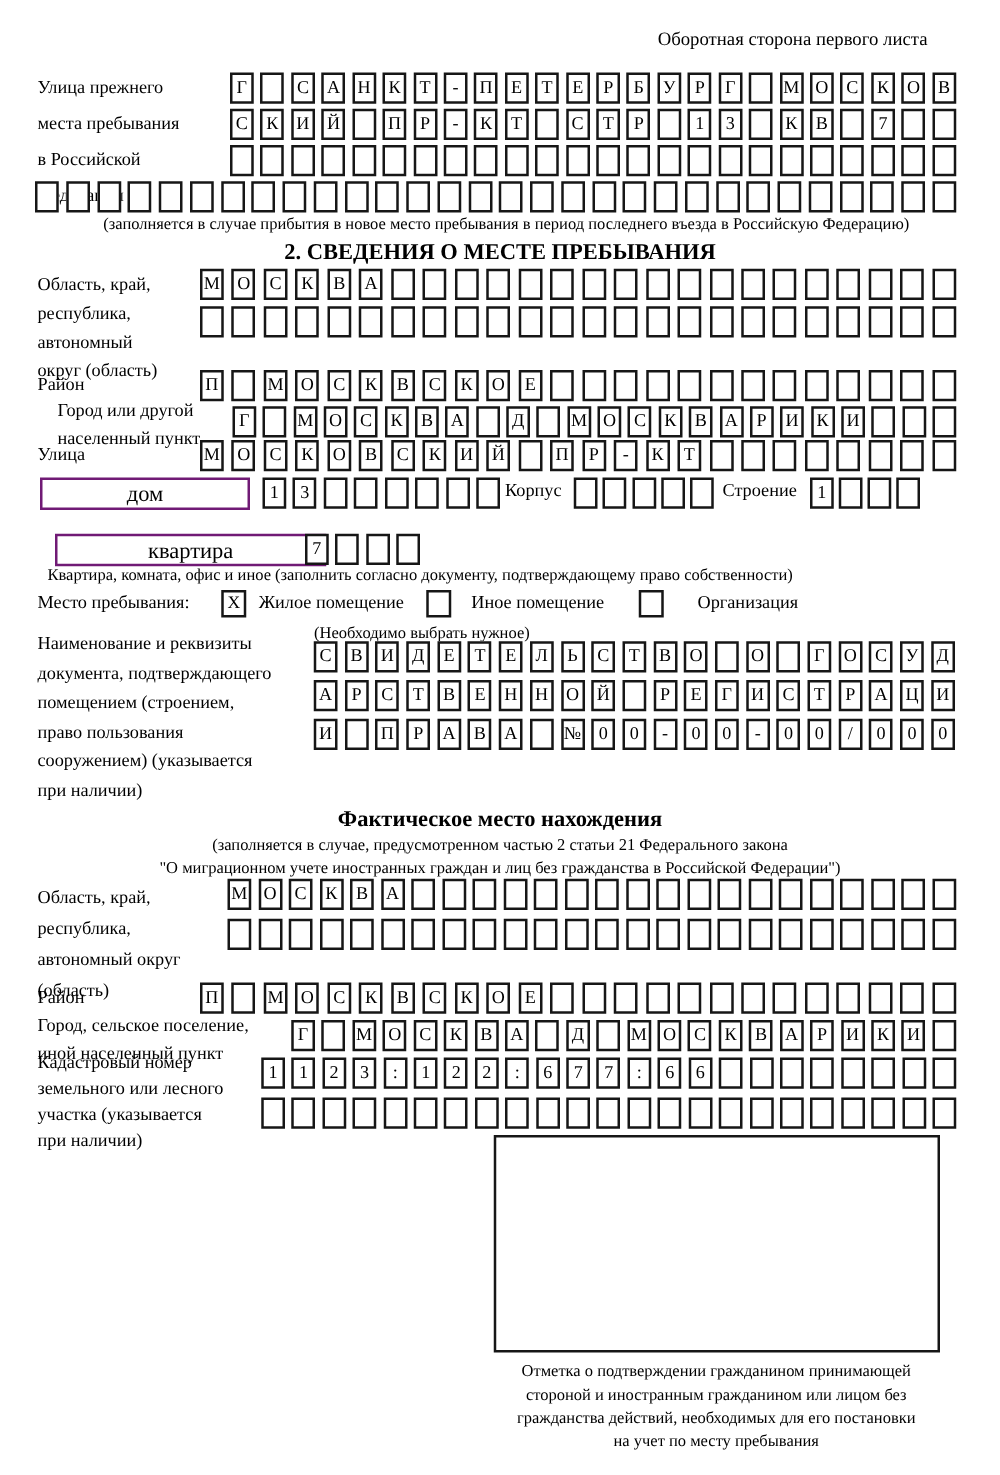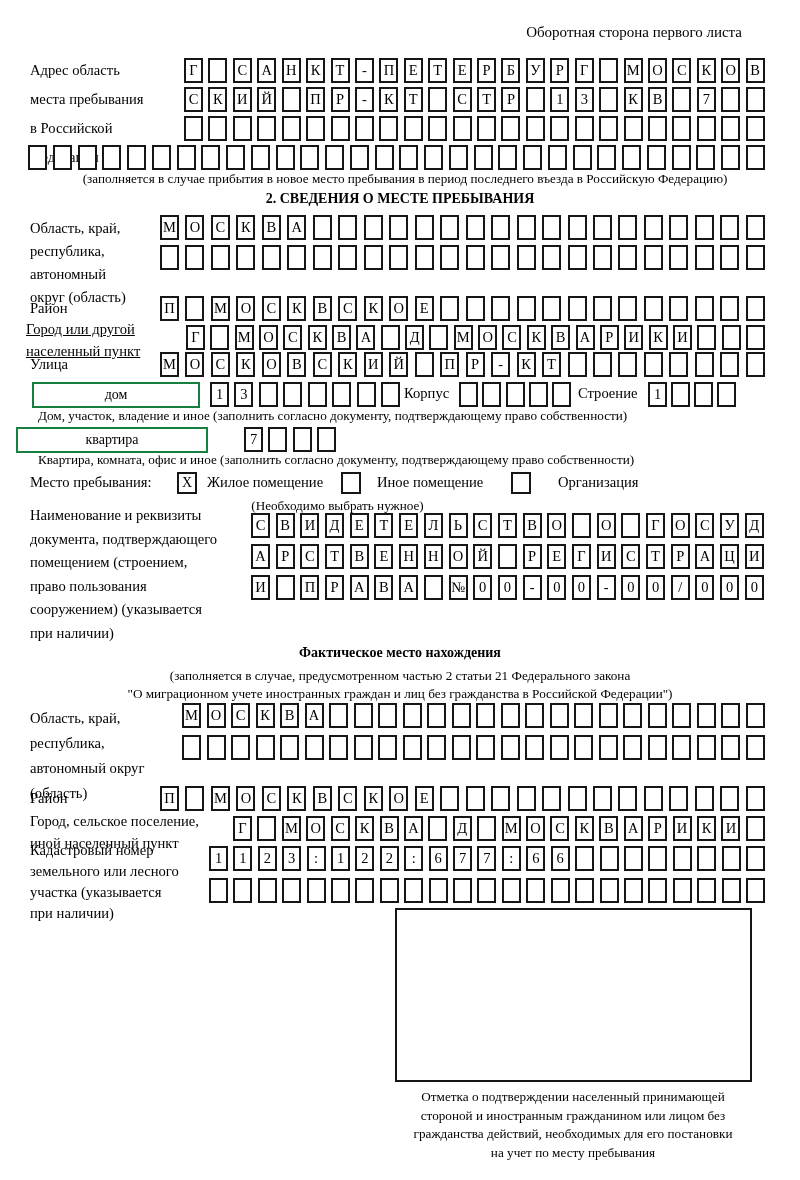--- a/index.html
+++ b/index.html
@@ -5,37 +5,37 @@
   html,body{margin:0;padding:0;background:#fff;}
   .page{position:relative;width:800px;height:1180px;background:#ffffff;
         font-family:"Liberation Serif", "DejaVu Serif", serif;color:#000;overflow:hidden;}
   .abs{position:absolute;}
   .grid{display:flex;justify-content:space-between;}
   .cell{width:19px;height:25px;border:2px solid #161616;box-sizing:border-box;
         display:flex;align-items:center;justify-content:center;
         font-size:14.5px;background:#fff;flex:none;}
   .lbl{font-size:14.6px;}
   .note{font-size:13.2px;}
-  .hdr{font-weight:bold;font-size:14px;text-align:center;width:800px;left:0;}
-  .boxlbl{border:2px solid #15803d;box-sizing:border-box;height:26px;
-          display:flex;align-items:center;justify-content:center;font-size:14px;}
+  .hdr{font-weight:bold;font-size:18px;text-align:center;width:800px;left:0;}
+  .boxlbl{border:2px solid #701a75;box-sizing:border-box;height:26px;
+          display:flex;align-items:center;justify-content:center;font-size:18px;}
   .chk{width:20px;height:22px;border:2px solid #161616;box-sizing:border-box;
        display:flex;align-items:center;justify-content:center;font-size:14px;}
   .center{text-align:center;}
   .stamp{border:2px solid #161616;box-sizing:border-box;background:#fff;}
 </style>
 </head>
 <body>
 
 <div class="page">
 
   <div class="abs lbl" style="top:24px;right:58px;font-size:15px;">Оборотная сторона первого листа</div>
 
   <div class="abs" style="left:30px;top:56px;line-height:29px;">
-    <div class="lbl">Адрес область</div>
+    <div class="lbl">Улица прежнего</div>
     <div class="lbl">места пребывания</div>
     <div class="lbl">в Российской</div>
     <div class="lbl">Федерации</div>
   </div>
   <div class="abs grid" style="left:184px;top:58px;width:581px;">
       <span class="cell">Г</span>
       <span class="cell"></span>
       <span class="cell">С</span>
       <span class="cell">А</span>
       <span class="cell">Н</span>
@@ -227,21 +227,21 @@
       <span class="cell"></span>
       <span class="cell"></span>
       <span class="cell"></span>
       <span class="cell"></span>
       <span class="cell"></span>
       <span class="cell"></span>
       <span class="cell"></span>
       <span class="cell"></span>
     </div>
 
-  <div class="abs" style="left:26px;top:318px;line-height:22px;text-decoration:underline;">
+  <div class="abs" style="left:46px;top:318px;line-height:22px;">
     <div class="lbl">Город или другой</div>
     <div class="lbl">населенный пункт</div>
   </div>
   <div class="abs grid" style="left:186px;top:325px;width:579px;">
       <span class="cell">Г</span>
       <span class="cell"></span>
       <span class="cell">М</span>
       <span class="cell">О</span>
       <span class="cell">С</span>
       <span class="cell">К</span>
@@ -312,23 +312,22 @@
       <span class="cell"></span>
       <span class="cell"></span>
     </div>
   <div class="abs lbl" style="left:578px;top:385px;">Строение</div>
   <div class="abs grid" style="left:648px;top:382px;width:88px;">
       <span class="cell">1</span>
       <span class="cell"></span>
       <span class="cell"></span>
       <span class="cell"></span>
     </div>
-  <div class="abs note" style="left:38px;top:408px;">Дом, участок, владение и иное (заполнить согласно документу, подтверждающему право собственности)</div>
-
-  <div class="abs boxlbl" style="left:16px;top:427px;width:192px;">квартира</div>
+
+  <div class="abs boxlbl" style="left:44px;top:427px;width:217px;">квартира</div>
   <div class="abs grid" style="left:244px;top:427px;width:92px;">
       <span class="cell">7</span>
       <span class="cell"></span>
       <span class="cell"></span>
       <span class="cell"></span>
     </div>
   <div class="abs note" style="left:38px;top:452px;">Квартира, комната, офис и иное (заполнить согласно документу, подтверждающему право собственности)</div>
 
   <div class="abs" style="left:30px;top:472px;width:720px;height:24px;">
     <span class="abs lbl" style="left:0;top:2px;">Место пребывания:</span>
@@ -591,19 +590,19 @@
       <span class="cell"></span>
       <span class="cell"></span>
       <span class="cell"></span>
       <span class="cell"></span>
       <span class="cell"></span>
       <span class="cell"></span>
     </div>
 
   <div class="abs stamp" style="left:395px;top:908px;width:357px;height:174px;"></div>
   <div class="abs note center" style="left:388px;top:1088px;width:370px;line-height:18.5px;">
-    <div>Отметка о подтверждении населенный принимающей</div>
+    <div>Отметка о подтверждении гражданином принимающей</div>
     <div>стороной и иностранным гражданином или лицом без</div>
     <div>гражданства действий, необходимых для его постановки</div>
     <div>на учет по месту пребывания</div>
   </div>
 
 </div>
 
 </body></html>

